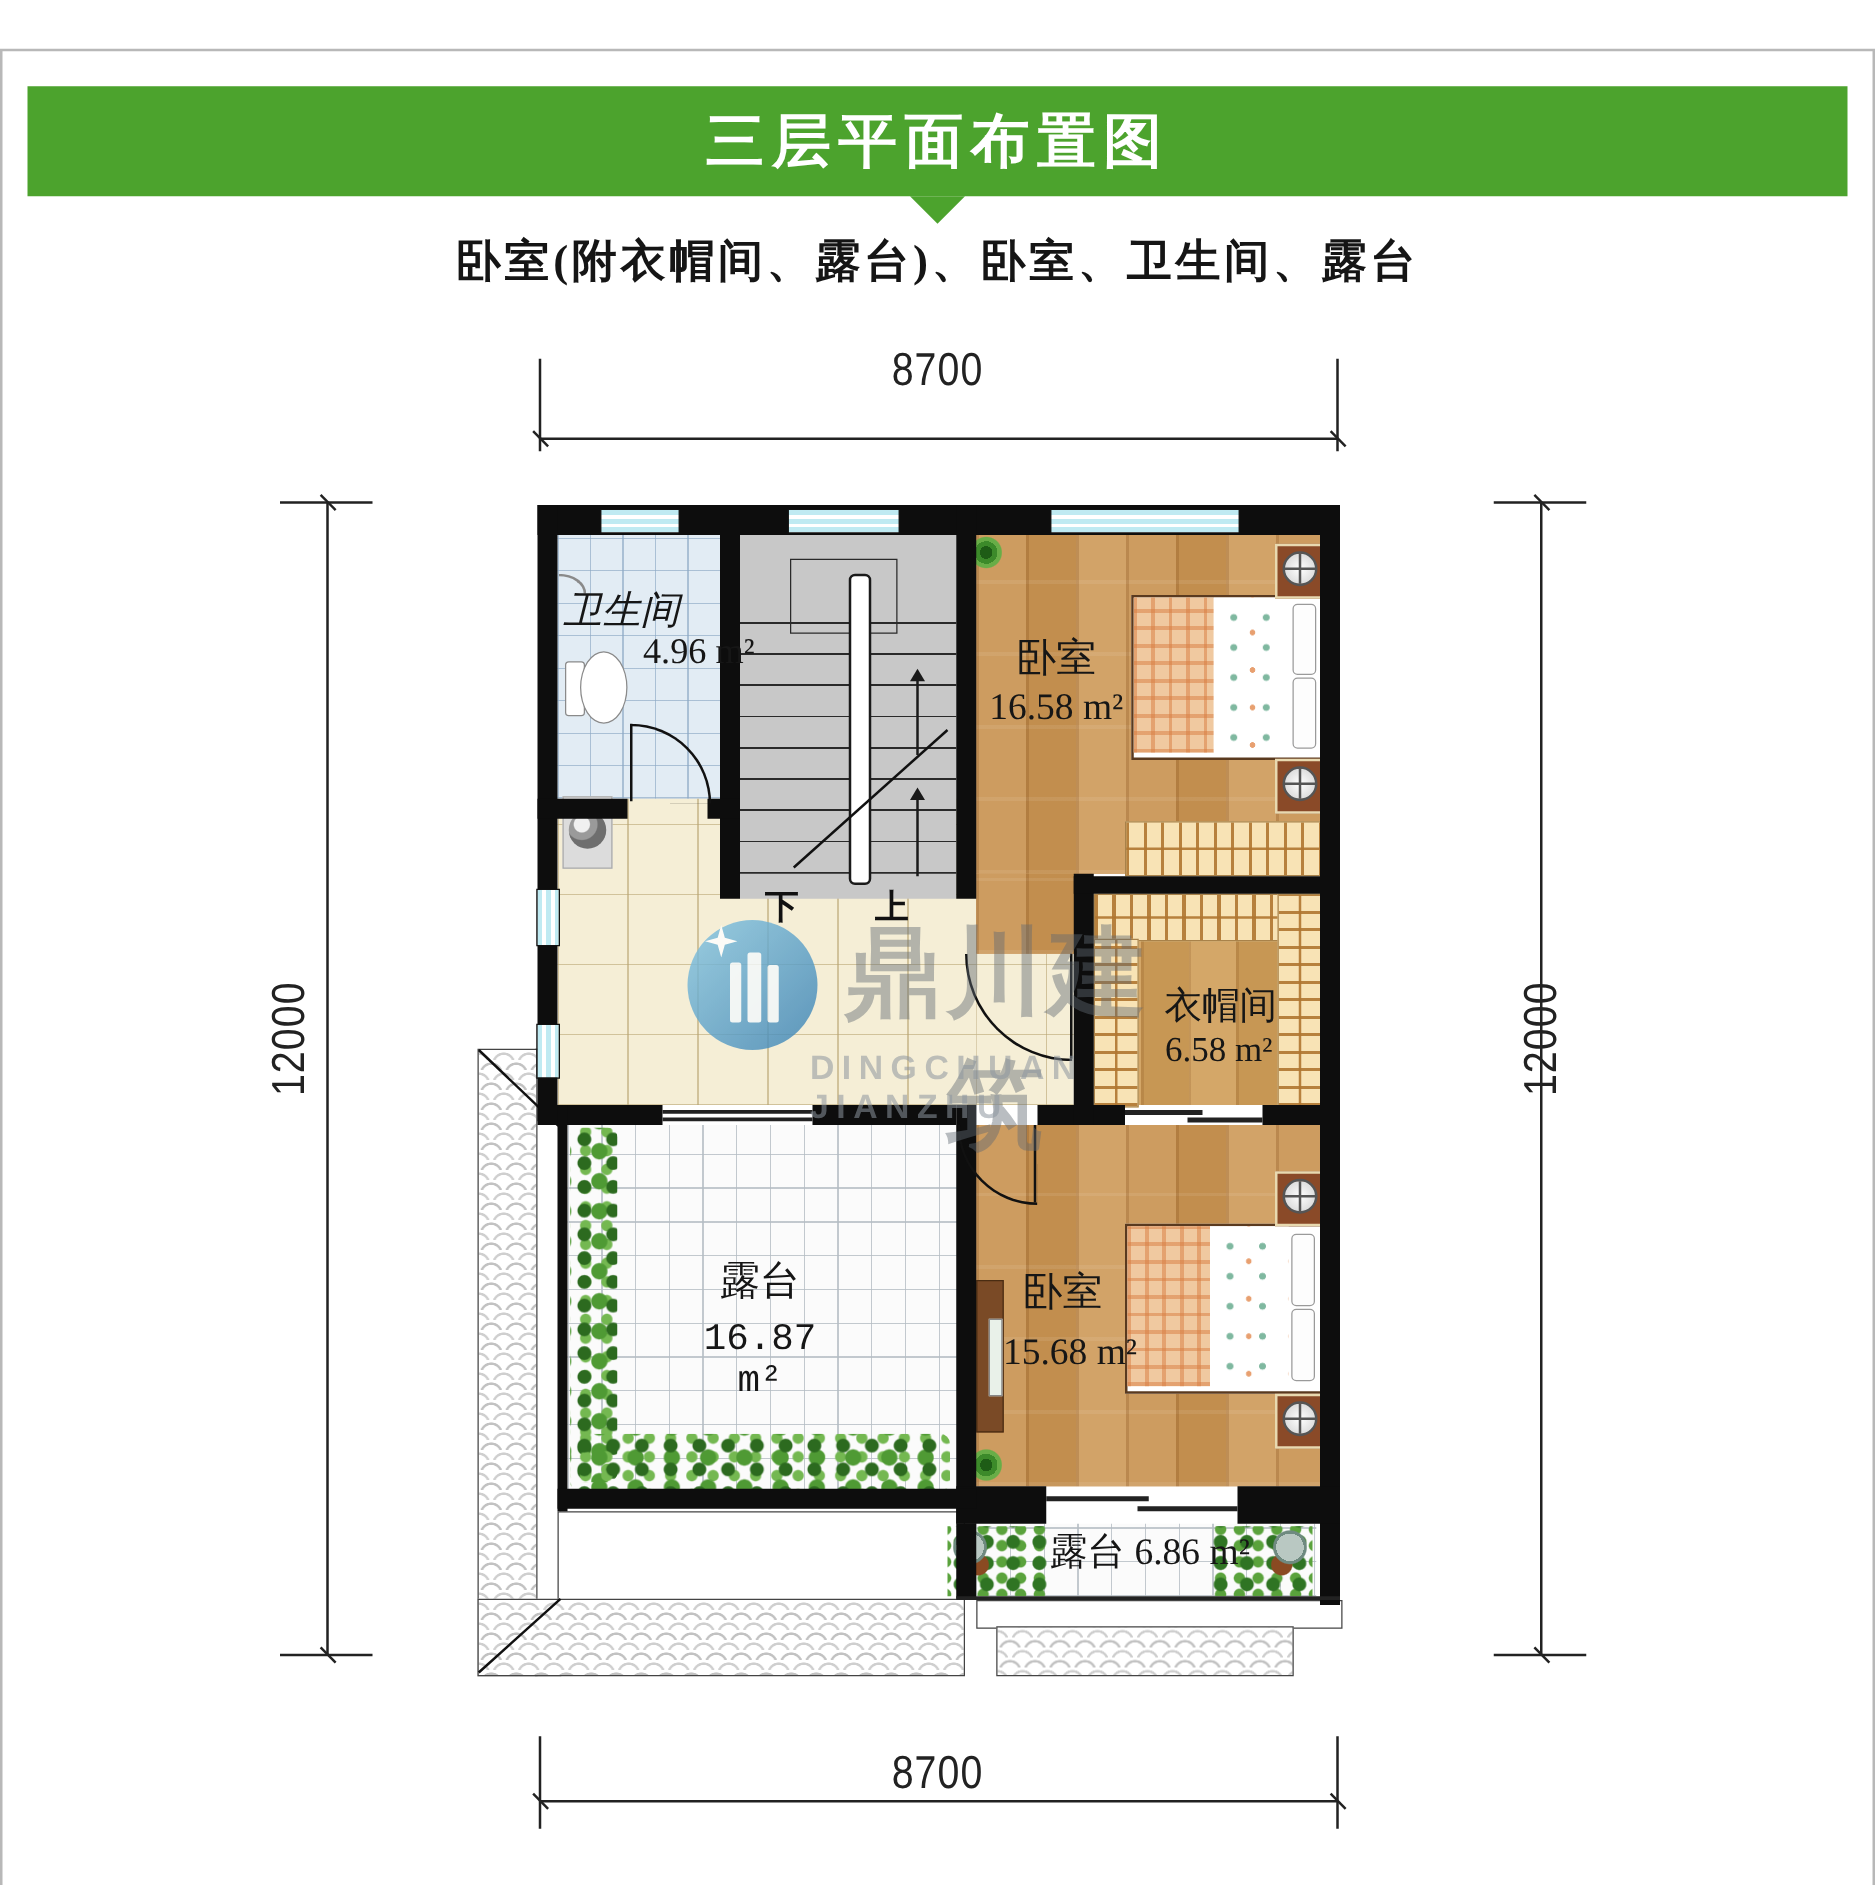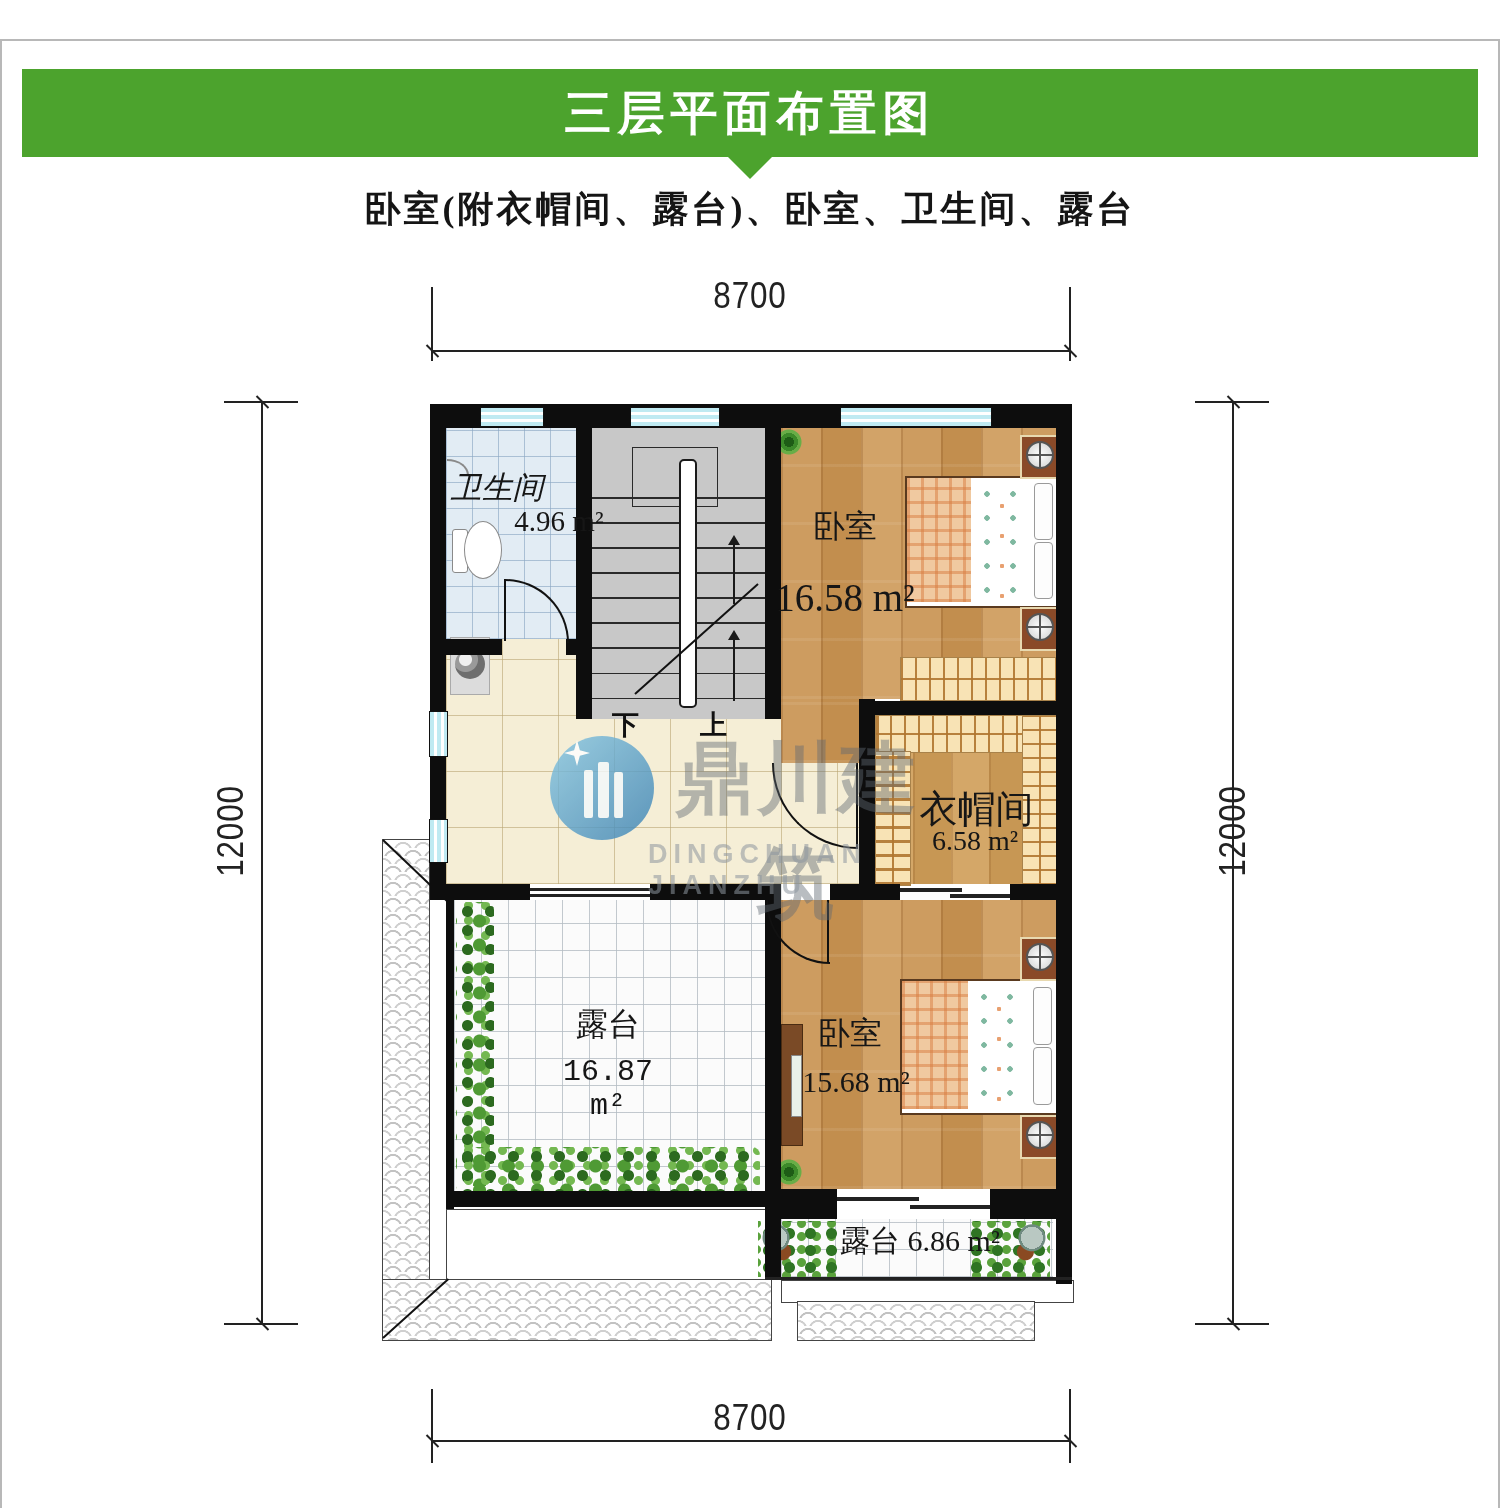--- a/index.html
+++ b/index.html
@@ -269,23 +269,23 @@
     <div class="wm-bar" style="left:48px;top:26px;width:11px;height:56px;"></div>
     <div class="wm-bar" style="left:64px;top:36px;width:9px;height:46px;"></div>
   </div>
   <div class="abs wm-cn" style="left:643px;top:688px;width:310px;text-align:center;">鼎川建筑</div>
   <div class="abs wm-en" style="left:648px;top:800px;width:320px;">DINGCHUAN JIANZHU</div>
 
   <div class="abs rlabel" style="left:431px;top:428px;width:132px;font-size:31px;font-style:italic;">卫生间</div>
   <div class="abs rlabel" style="left:431px;top:466px;width:160px;font-size:29px;padding-left:48px;">4.96 m²</div>
 
   <div class="abs rlabel" style="left:783px;top:466px;width:124px;font-size:32px;">卧室</div>
-  <div class="abs rlabel" style="left:773px;top:536px;width:144px;font-size:39px;">16.58 m²</div>
-
-  <div class="abs rlabel" style="left:895px;top:745px;width:163px;font-size:38px;">衣帽间</div>
+  <div class="abs rlabel" style="left:773px;top:510px;width:144px;font-size:30px;">16.58 m²</div>
+
+  <div class="abs rlabel" style="left:895px;top:745px;width:163px;font-size:30px;">衣帽间</div>
   <div class="abs rlabel" style="left:915px;top:786px;width:120px;font-size:28px;">6.58 m²</div>
 
   <div class="abs rlabel" style="left:548px;top:964px;width:120px;font-size:32px;">露台</div>
   <div class="abs rlabel" style="left:538px;top:1016px;width:140px;font-size:30px;font-family:Liberation Mono, monospace;">16.87 m²</div>
 
   <div class="abs rlabel" style="left:788px;top:973px;width:124px;font-size:32px;">卧室</div>
   <div class="abs rlabel" style="left:784px;top:1026px;width:144px;font-size:30px;">15.68 m²</div>
 
   <div class="abs rlabel" style="left:795px;top:1182px;width:250px;font-size:30px;white-space:nowrap;">
     <span>露台</span>

